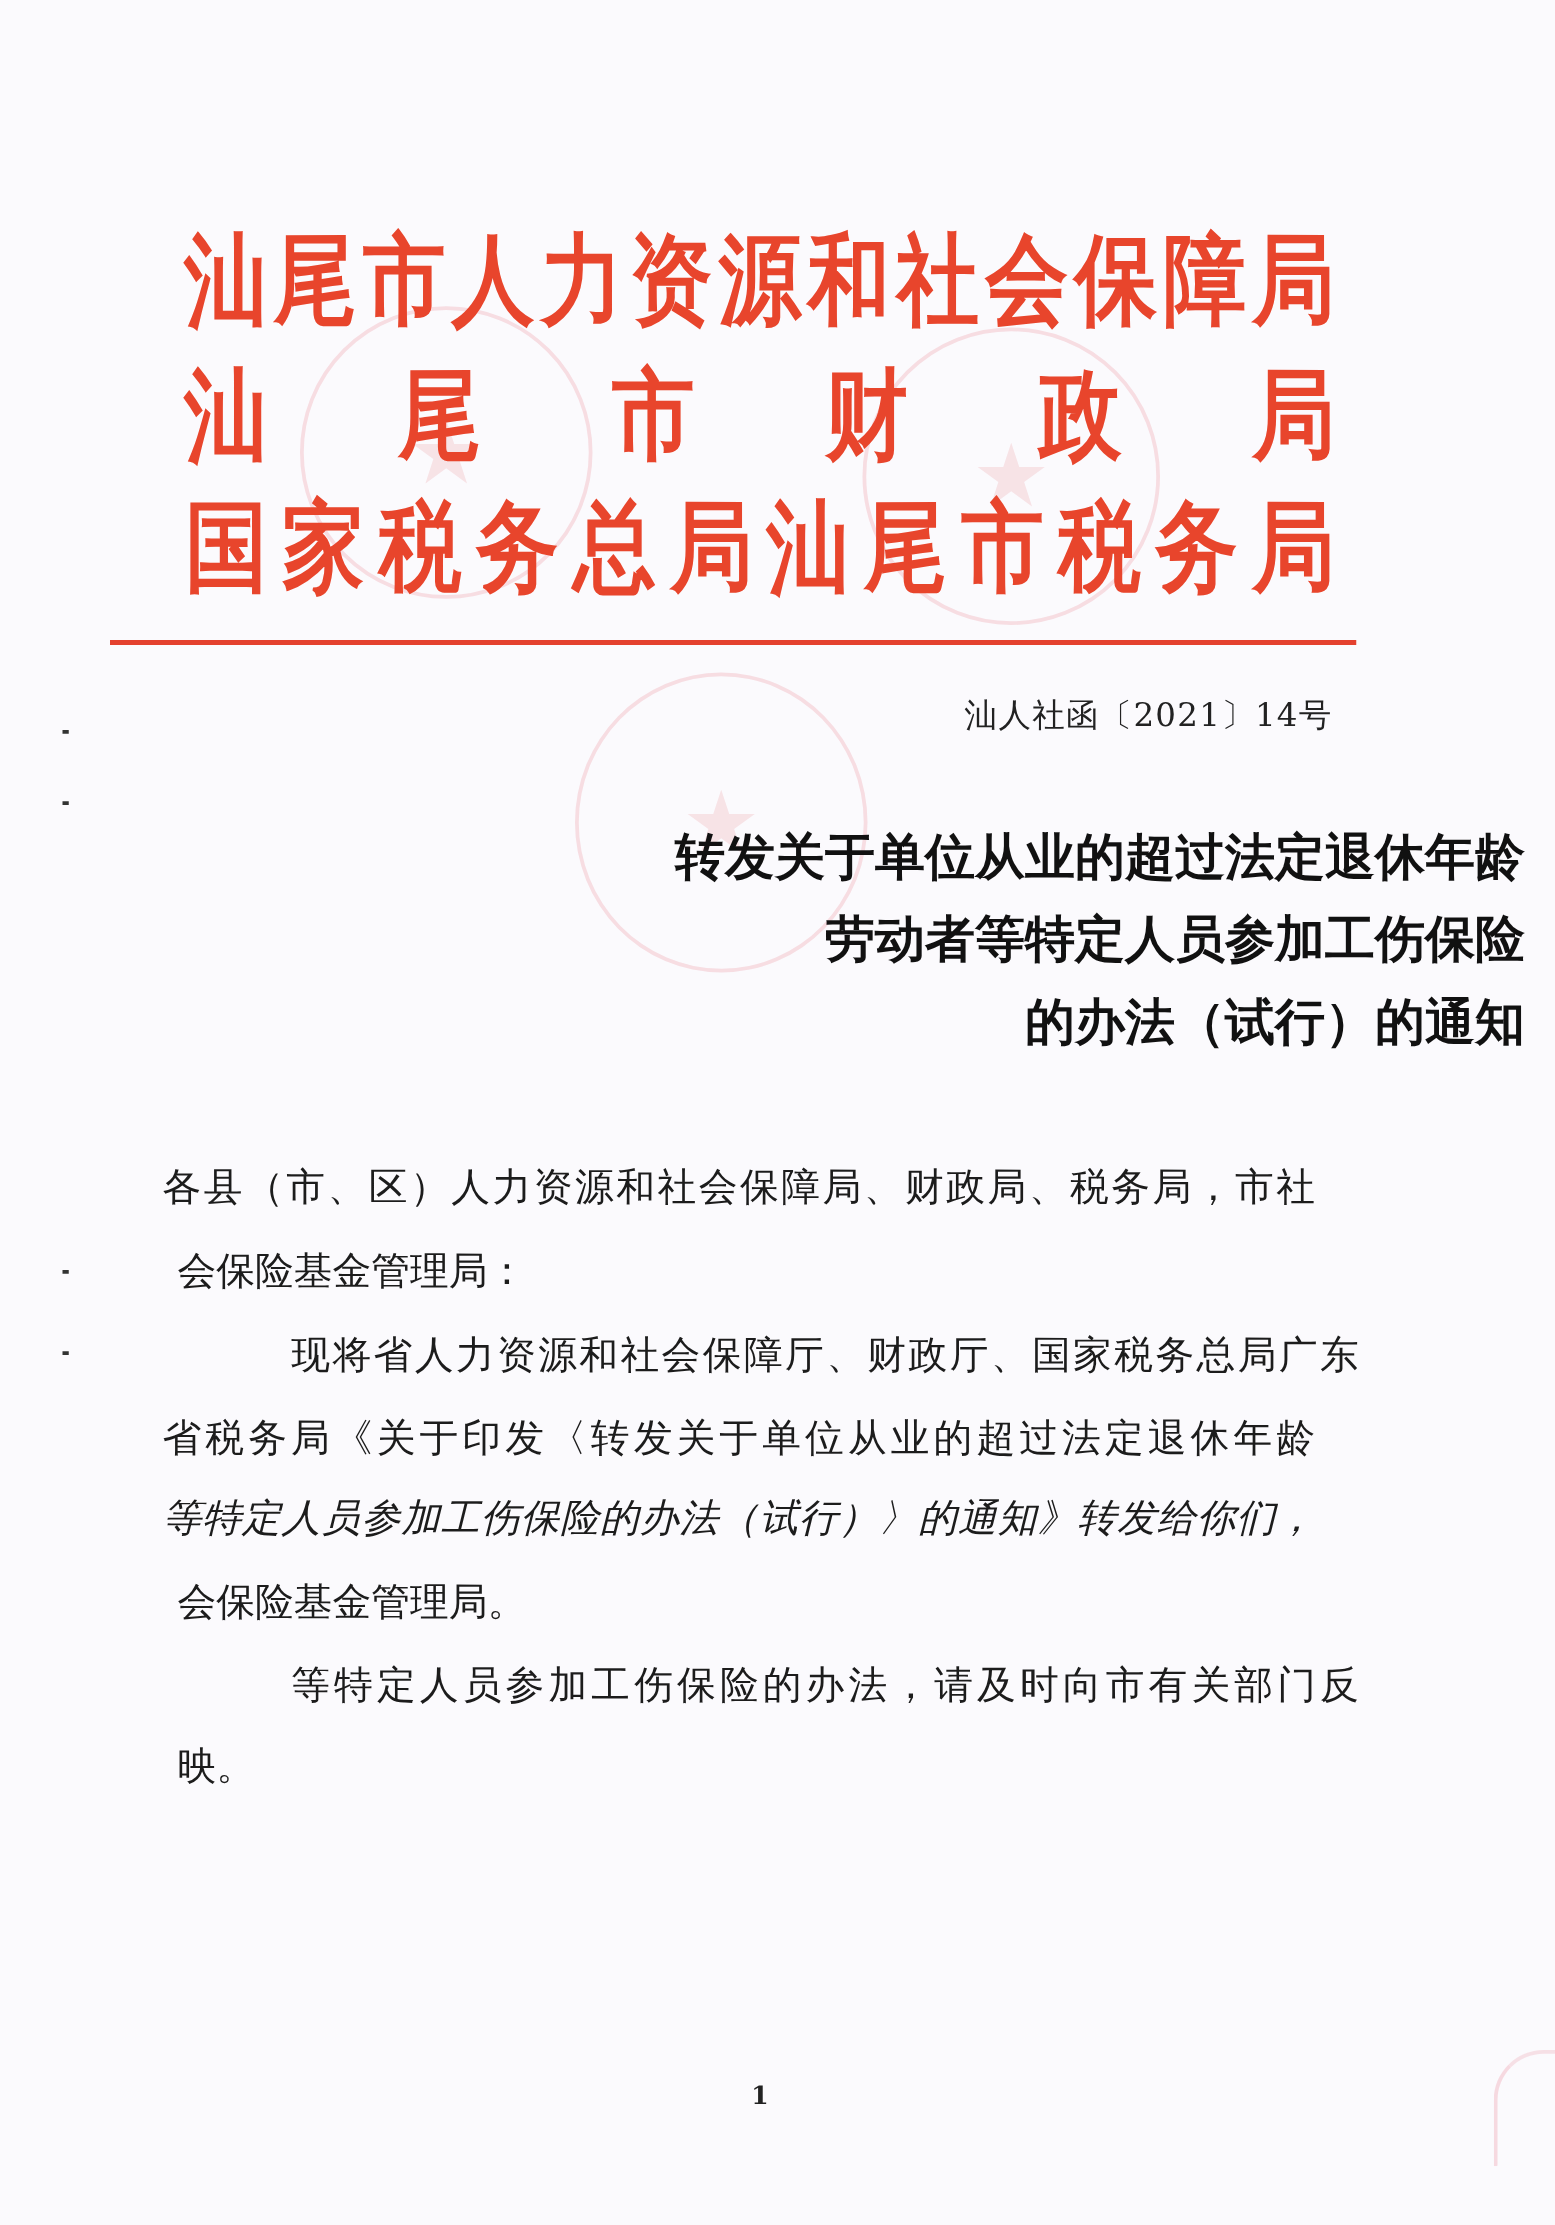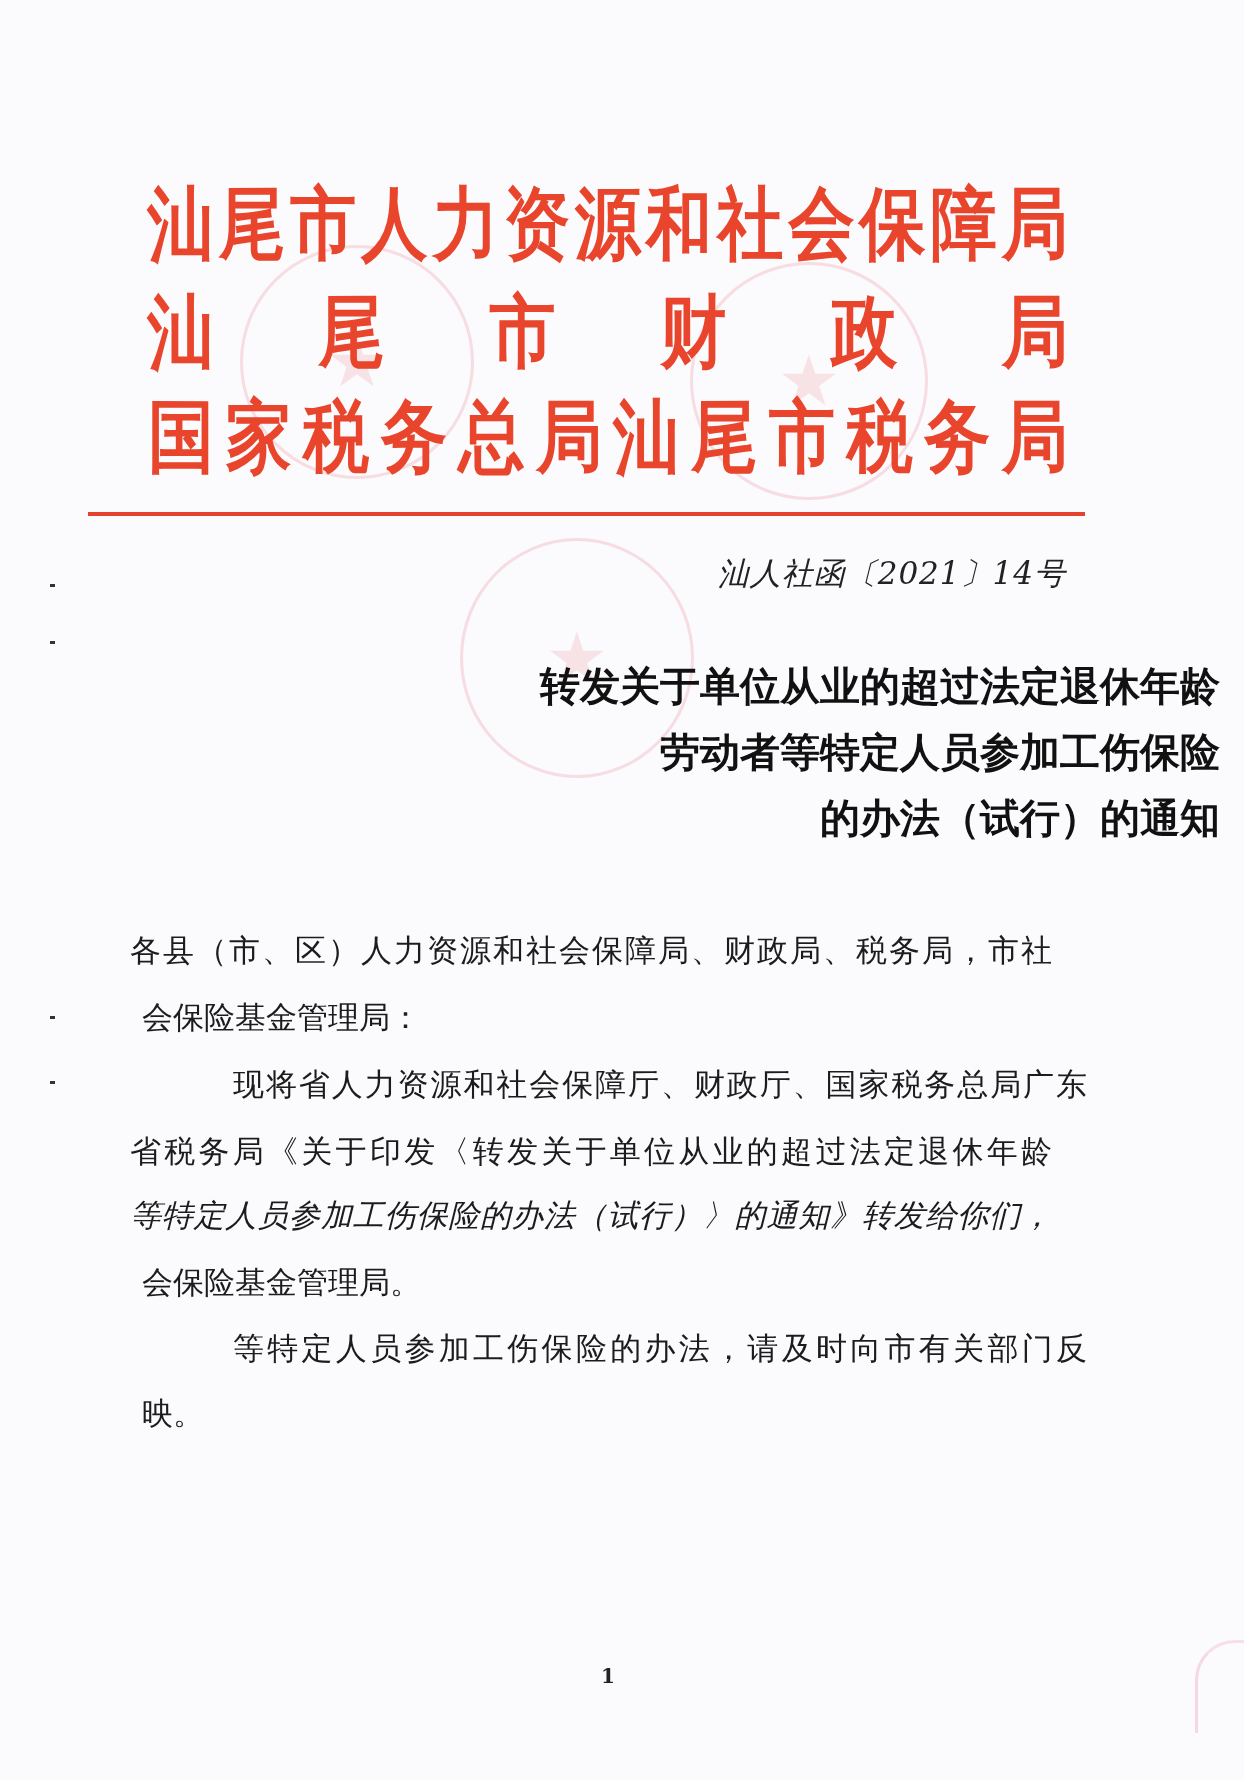--- a/index.html
+++ b/index.html
@@ -26,21 +26,21 @@
     color: #e8452c; font-family: "DejaVu Sans", "Liberation Sans", sans-serif;
     font-weight: bold; font-size: 66px; line-height: 80px;
   }
   .header-row span { display: inline-block; transform: scaleY(1.2); }
   .red-rule {
     position: absolute; left: 88px; top: 512px; width: 997px; height: 4px;
     background: #e4412f;
   }
   .doc-number {
     position: absolute; right: 178px; top: 556px;
-    font-size: 31px; line-height: 34px; letter-spacing: 1px; color: #222; font-style: italic;
+    font-size: 26px; line-height: 34px; letter-spacing: 1px; color: #222;
   }
   .title-line {
     position: absolute; left: 0; width: 1220px; text-align: right;
     font-family: "DejaVu Sans", "Liberation Sans", sans-serif;
     font-weight: bold; font-size: 40px; line-height: 46px; color: #111;
   }
   .body-line {
     position: absolute; left: 130px; width: 922px;
     font-size: 31px; line-height: 40px; color: #1c1c1c;
     white-space: nowrap; text-align: justify; text-align-last: justify;

